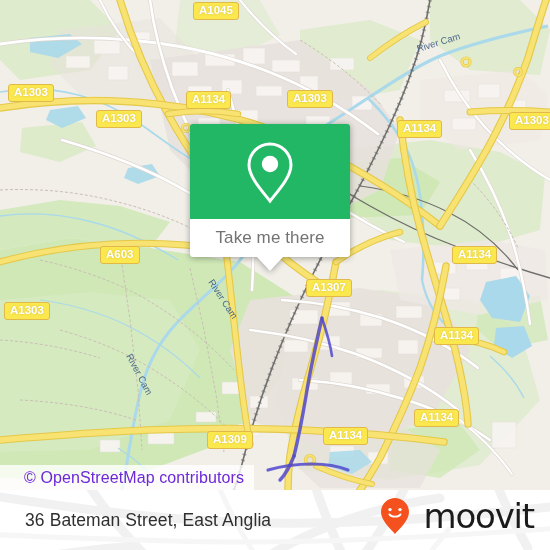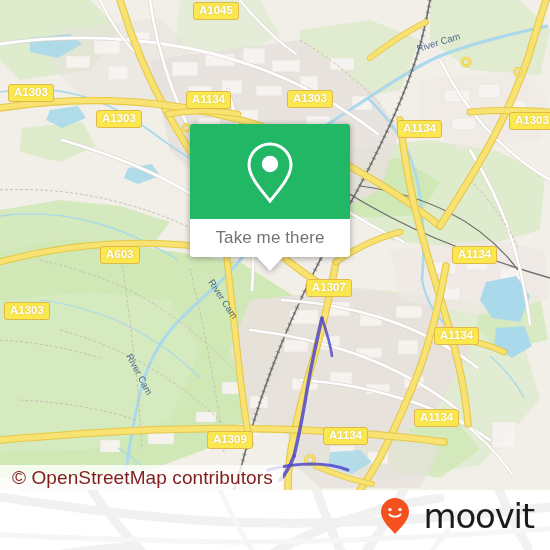--- a/index.html
+++ b/index.html
@@ -14,24 +14,24 @@
   .map{
     position:absolute;left:0;top:0;width:550px;height:490px;
     background:#f2efe9;overflow:hidden;
   }
   .map svg{position:absolute;left:0;top:0;}
 
   
   .attrib{
     position:absolute;left:0;bottom:0;
     height:25px;line-height:25px;
-    padding:0 10px 0 12px;
+    padding:0 10px 0 24px;
     background:rgba(255,255,255,0.80);
-    color:#7f1d1d;
-    font-size:19px;
+    color:#6d28d9;
+    font-size:16px;
     letter-spacing:0.1px;
     white-space:nowrap;
     z-index:40;
   }
 
   
   .popup{
     position:absolute;left:190px;top:124px;width:160px;
     z-index:60;
     filter:drop-shadow(0 1px 3px rgba(0,0,0,.35));
@@ -356,20 +356,21 @@
         <path d="M170,180 C206,152 242,124 282,102 C330,76 382,60 440,52"></path>
         <path d="M-20,120 C30,112 82,104 134,100"></path>
         <path d="M480,-10 C492,30 508,68 528,102"></path>
       </g>
       <g stroke="#f6f6f6" fill="none" stroke-width="5">
         <path d="M-20,88 C70,92 160,96 250,96 C350,96 450,90 560,82"></path>
         <path d="M200,-10 C214,34 232,74 256,110"></path>
         <path d="M380,180 C402,146 424,112 450,82"></path>
       </g>
     </svg>
+    <div class="footer-title">36 Bateman Street, East Anglia</div>
     <div class="brand">
       <svg width="30" height="38" viewBox="0 0 30 38">
         <path d="M15 1 C7.3 1 1 7.3 1 15 C1 23.6 10.4 31.6 15 37 C19.6 31.6 29 23.6 29 15 C29 7.3 22.7 1 15 1 Z" fill="#f4511e"></path>
         <circle cx="10" cy="12.6" r="1.7" fill="#ffffff"></circle>
         <circle cx="20" cy="12.6" r="1.7" fill="#ffffff"></circle>
         <path d="M9.5 17.4 C11.6 20.4 18.4 20.4 20.5 17.4" fill="none" stroke="#ffffff" stroke-width="1.9" stroke-linecap="round"></path>
       </svg>
       <span class="brand-word">moovit</span>
     </div>
   </div>

